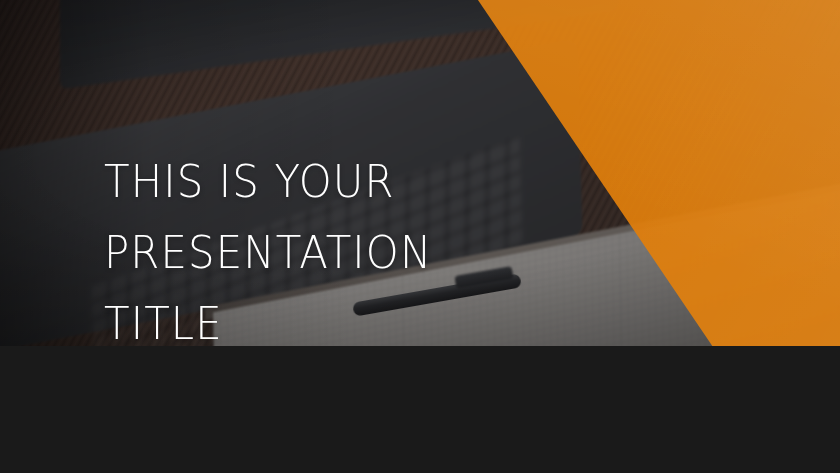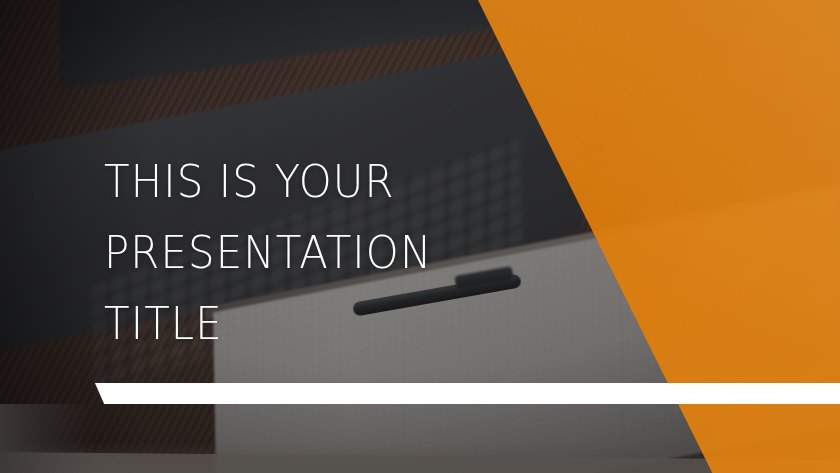--- a/index.html
+++ b/index.html
@@ -3,21 +3,21 @@
 <meta charset="utf-8">
 <style>
   html, body {
     margin: 0;
     padding: 0;
     background: #1a1a1a;
   }
   #slide {
     position: relative;
     width: 840px;
-    height: 473px;
+    height: 346px;
     overflow: hidden;
     font-family: "Liberation Sans", sans-serif;
     background: #2b2523;
   }
 
   
   .bg-layer {
     position: absolute;
     inset: 0;
   }

